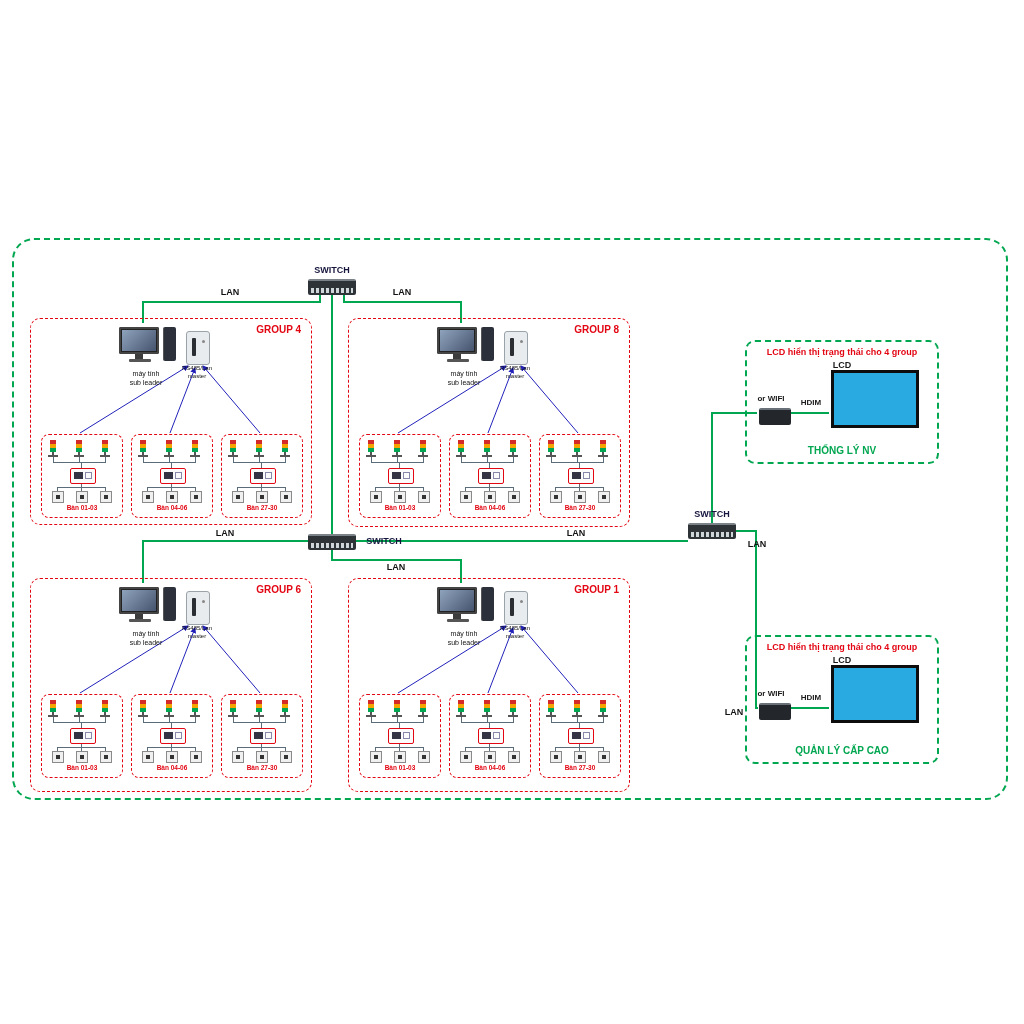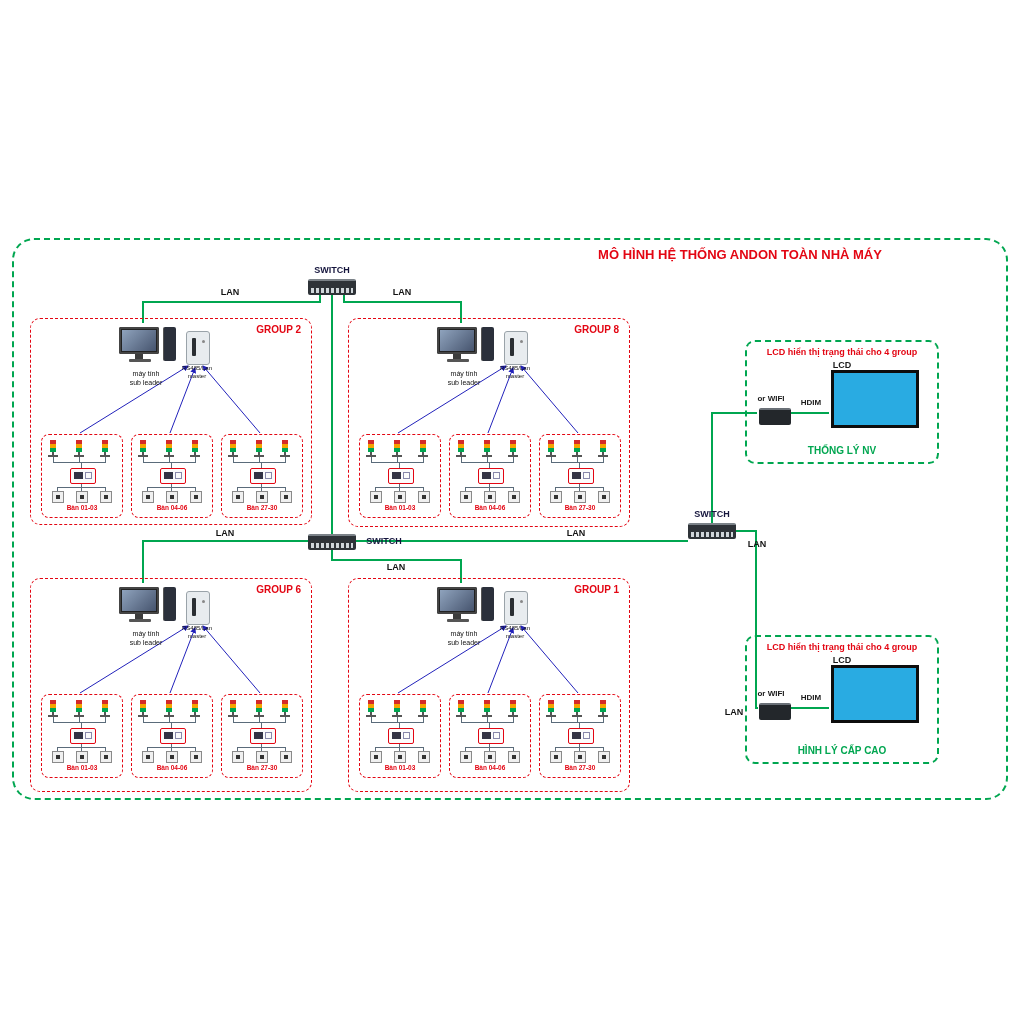--- a/index.html
+++ b/index.html
@@ -85,21 +85,20 @@
       font-weight:bold;color:#1a1a1a;}
   .disp-footer{position:absolute;bottom:6px;left:0;right:0;text-align:center;color:var(--green);
       font-weight:bold;font-size:10px;}
 </style>
 </head>
 <body>
 
 <div class="stage">
 
   <div class="outer-border"></div>
-  <div class="title">MÔ HÌNH HỆ THỐNG ANDON TOÀN NHÀ MÁY</div>
 
   <svg class="lines" width="1024" height="1024">
     <defs>
       <marker id="ah" markerWidth="7" markerHeight="7" refX="5" refY="3" orient="auto">
         <path d="M0,0 L6,3 L0,6 z" fill="#2222bb"></path>
       </marker>
     </defs>
     <g>
       <polyline class="gl" points="320,293 320,302 143,302 143,323"></polyline>
       <polyline class="gl" points="344,293 344,302 461,302 461,323"></polyline>
@@ -139,21 +138,21 @@
 
   <div class="lan" style="left:210px;top:287px">LAN</div>
   <div class="lan" style="left:382px;top:287px">LAN</div>
   <div class="lan" style="left:205px;top:528px">LAN</div>
   <div class="lan" style="left:376px;top:562px">LAN</div>
   <div class="lan" style="left:556px;top:528px">LAN</div>
   <div class="lan" style="left:737px;top:539px">LAN</div>
   <div class="lan" style="left:714px;top:707px">LAN</div>
 
   <div class="group" style="left:30px;top:318px;width:280px;height:205px">
-  <div class="group-label">GROUP 2</div>
+  <div class="group-label">GROUP 4</div>
   <div class="pc">
     <i class="scr"></i>
     <i class="stand"></i>
     <i class="foot"></i>
     <i class="tower"></i>
   </div>
   <div class="pc-label">máy tính
 sub leader</div>
   <div class="master"></div>
   <div class="master-label">RS485/Lan
@@ -691,16 +690,16 @@
   <div class="hdmi-label">HDIM</div>
   <div class="disp-footer">THỐNG LÝ NV</div>
 </div>
   <div class="display" style="left:745px;top:635px;height:125px">
   <div class="disp-heading">LCD hiển thị trạng thái cho 4 group</div>
   <div class="disp-lcd">LCD</div>
   <div class="lcd-screen"></div>
   <div class="wifi-label">or WIFI</div>
   <div class="wifi-box"></div>
   <div class="hdmi-label">HDIM</div>
-  <div class="disp-footer">HÌNH LÝ CẤP CAO</div>
+  <div class="disp-footer">QUẢN LÝ CẤP CAO</div>
 </div>
 
 </div>
 
 </body></html>

